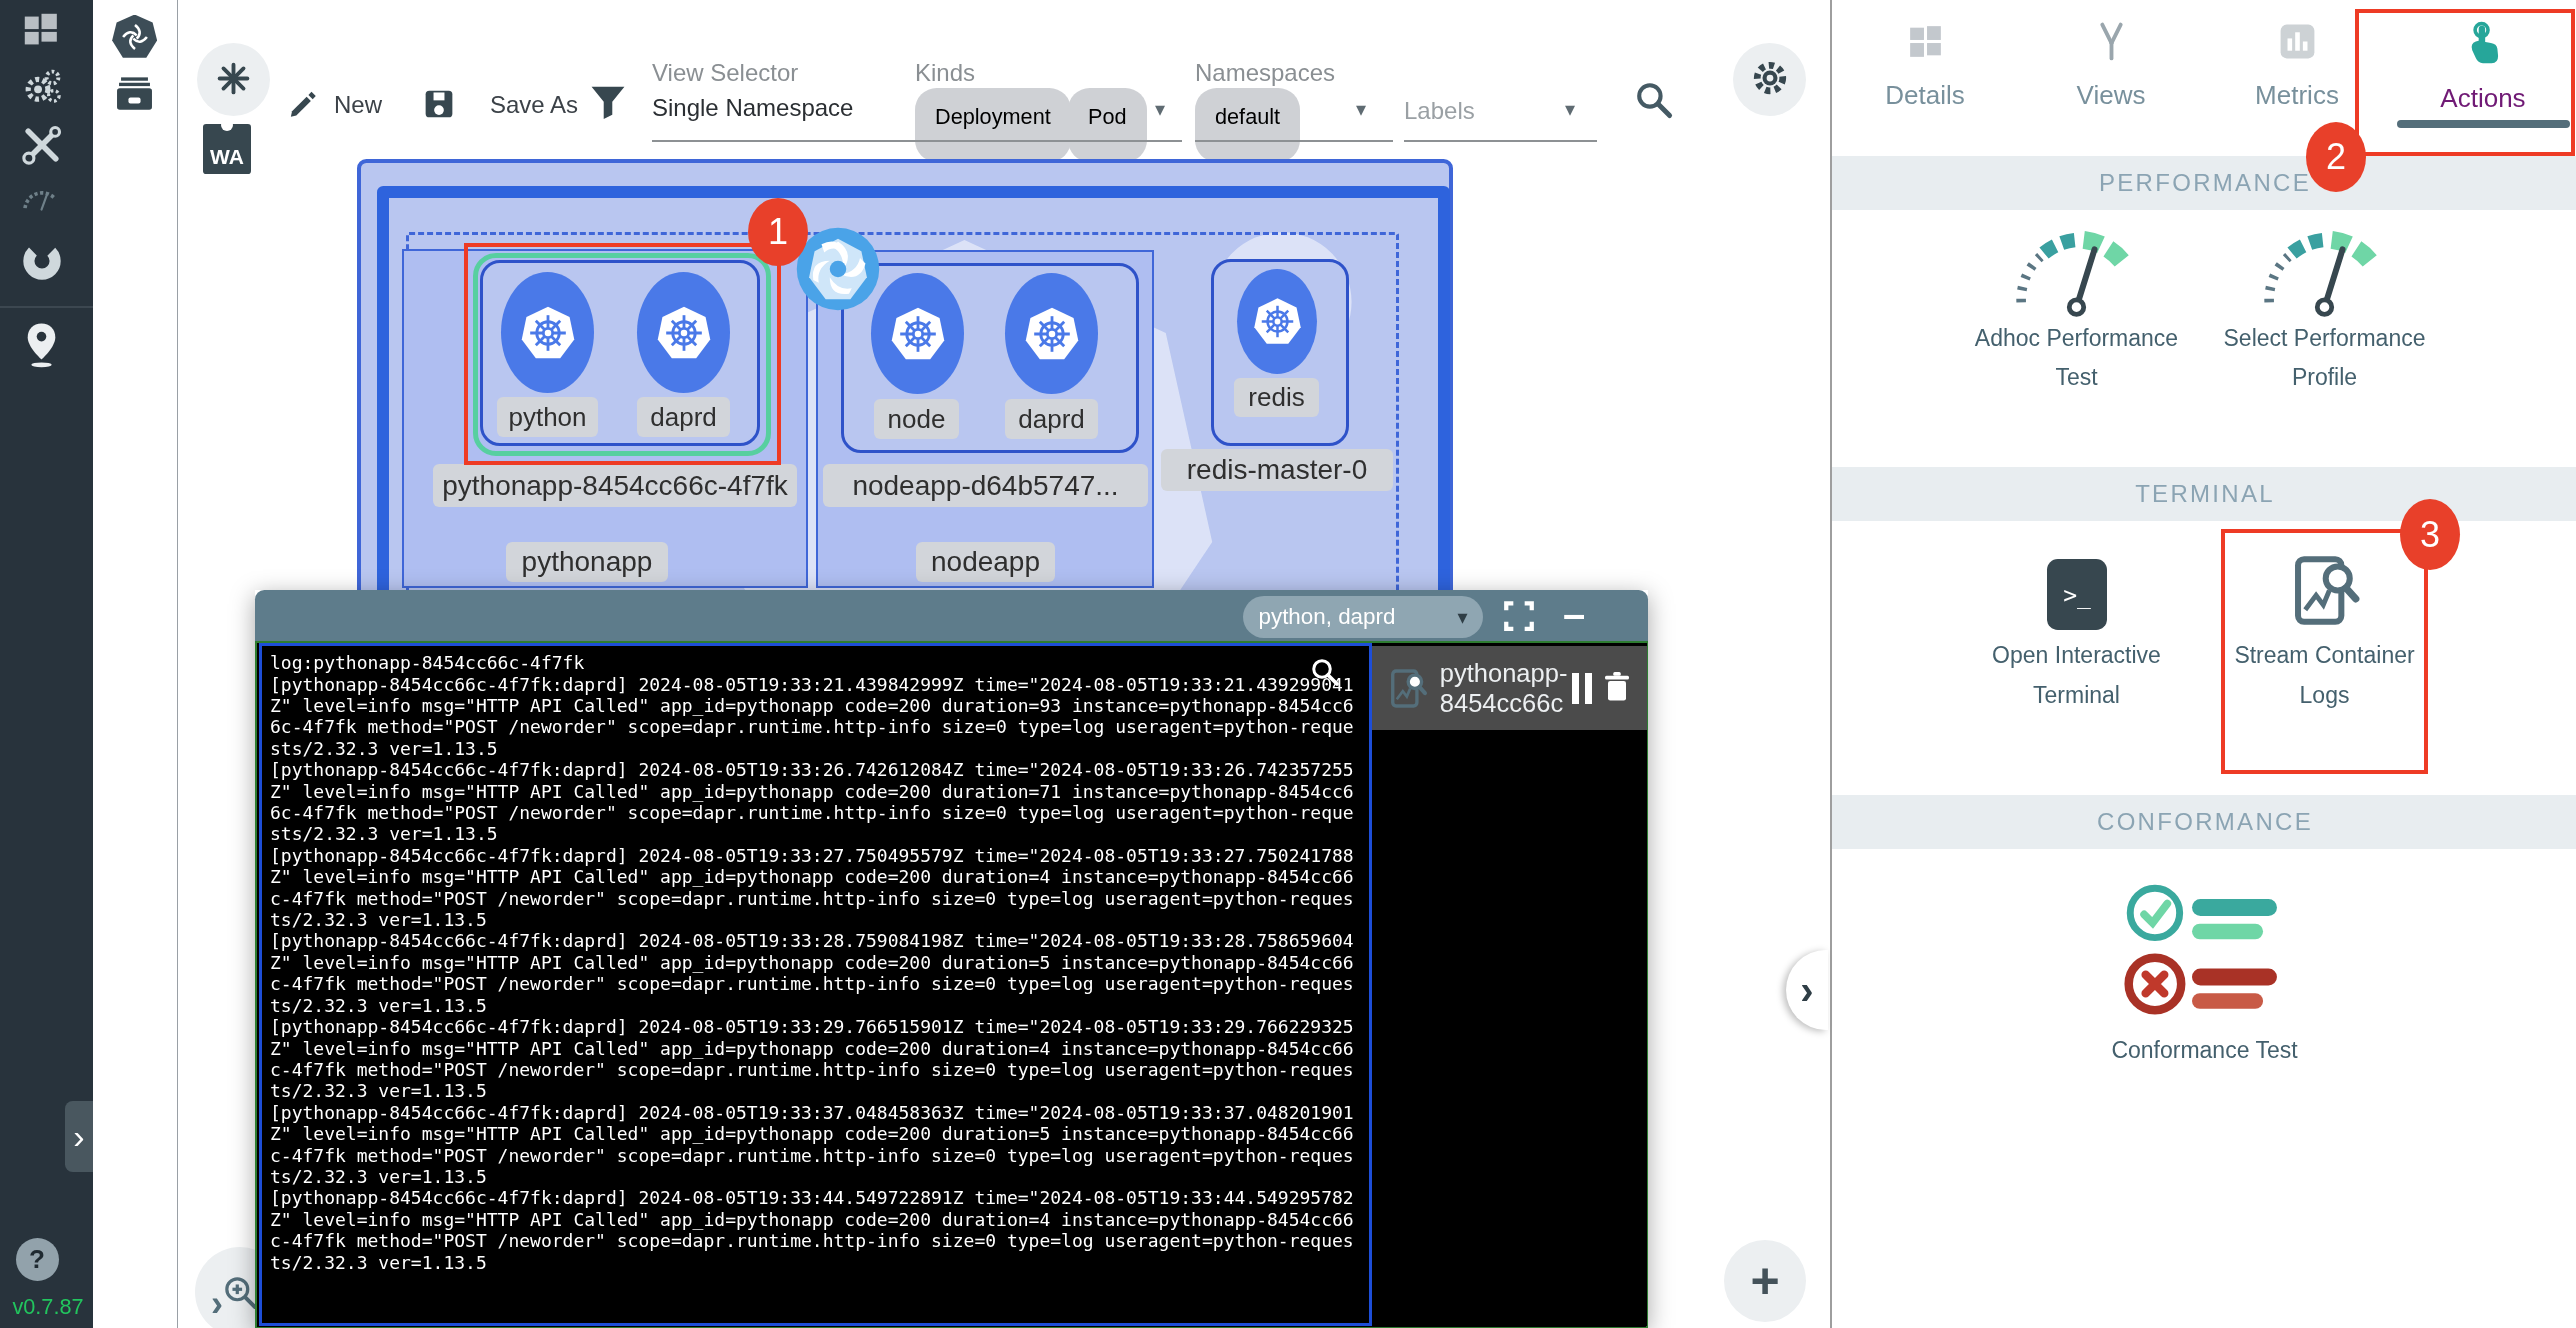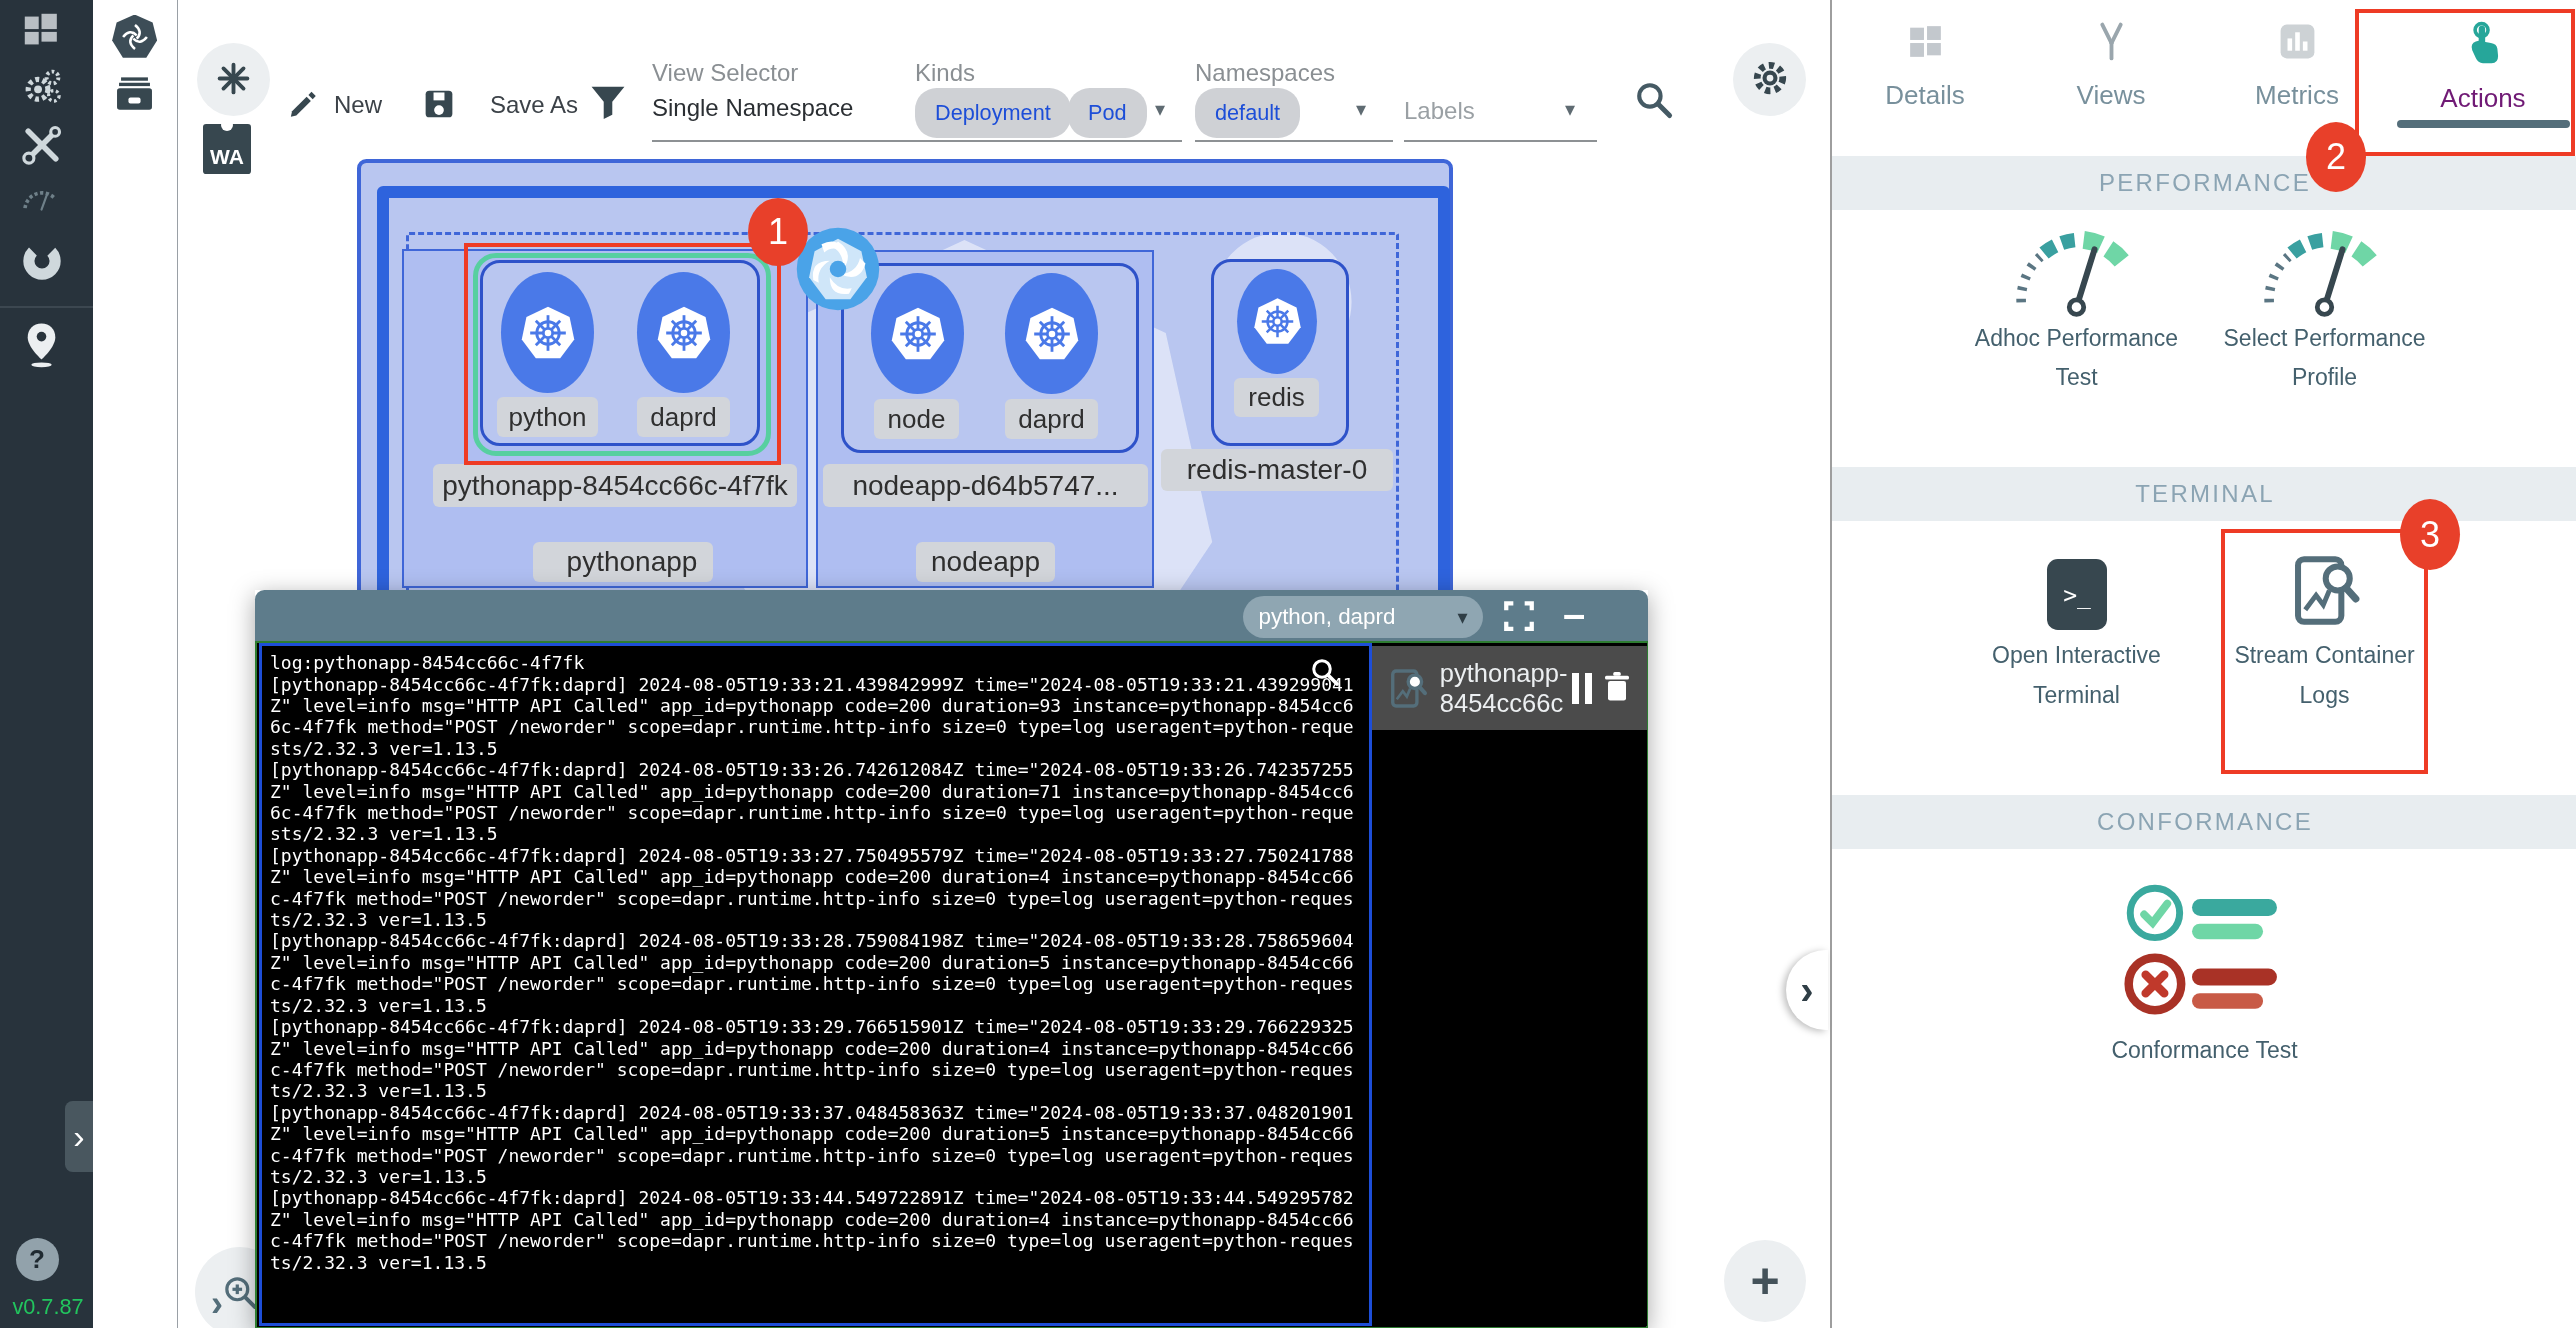--- a/index.html
+++ b/index.html
@@ -20,22 +20,22 @@
   .apprail-ic{left:18.6px;width:46px;height:46px;display:flex;align-items:center;justify-content:center;}
   #wa-badge{left:110px;top:124px;width:48px;height:50px;background:#37474f;border-radius:3.1px;
     display:flex;align-items:flex-end;justify-content:center;color:#fff;font-weight:bold;font-size:21px;padding-bottom:4.6px;box-sizing:border-box;}
   #wa-notch{left:128px;top:119px;width:12.4px;height:12.4px;background:#fff;border-radius:50%;}
   #apprail-chevron{left:118px;top:1283px;color:#546e7a;font-size:36px;font-weight:bold;}
 
   
   .tb-label{color:#8a8f93;font-size:24px;}
   .tb-value{color:#2b2f33;font-size:24px;}
   .tb-underline{height:2.3px;background:#8d9194;}
-  .chip{background:#cfd1d5;border-radius:21.7px;color:#1d4ed8;font-size:21.7px;display:inline-flex;
-    align-items:center;justify-content:center;padding:4px 20px;height:42px;}
+  .chip{background:#cfd1d5;border-radius:21.7px;color:#000000;font-size:21.7px;display:inline-flex;
+    justify-content:center;padding:16px 20px;height:42px;}
   .caret{color:#5f6b72;font-size:20px;}
   .caret::after{content:"▾";}
   .round-btn{border-radius:50%;background:#eceff1;display:flex;align-items:center;justify-content:center;}
   .tb-btn-label{color:#3c4248;font-size:24px;}
 
   
   #cluster{left:357px;top:159px;width:1088px;height:665px;background:#b9c6f0;border:4.6px solid #3f66d8;border-radius:9.3px;}
   #inner-rect{left:377px;top:186px;width:1049px;height:635px;border:12.4px solid #2e63dd;border-radius:6.2px;}
   #dashed-rect{left:406px;top:232px;width:987px;height:576px;border:3.9px dashed #3f66d8;border-radius:3.1px;}
   .group-box{background:#afbef1;border:2.3px solid #3f66d8;}
@@ -286,21 +286,21 @@
         <line x1="19" y1="19" x2="45" y2="45"></line>
             <line x1="45" y1="19" x2="19" y2="45"></line>
       </g>
       <circle cx="32" cy="32" r="5" fill="#ffffff" stroke="#4a79e8" stroke-width="3"></circle>
     </svg>
   </span>
   </div>
   <div class="abs node-chip ct-label" style="left:497px;top:397px;width:101px;height:40px;z-index:9;">python</div>
   <div class="abs node-chip ct-label" style="left:637px;top:397px;width:93px;height:40px;z-index:9;">daprd</div>
   <div class="abs node-chip pod-label" style="left:433px;top:464px;width:364px;height:43px;z-index:7;">pythonapp-8454cc66c-4f7fk</div>
-  <div class="abs node-chip grp-label" style="left:533px;top:542px;width:162px;height:40px;padding-left:18px;">pythonapp</div>
+  <div class="abs node-chip grp-label" style="left:506px;top:542px;width:162px;height:40px;">pythonapp</div>
 
   <div class="abs group-box" style="left:816px;top:250px;width:334px;height:334px;"></div>
   <div class="abs pod-box" style="left:841px;top:263px;width:292px;height:184px;"></div>
   <div class="abs k8s-ellipse" style="left:871px;top:273px;width:93px;height:121px;">
     <span class="k8s-logo" style="width:60px;height:60px;">
     <svg viewBox="0 0 64 64" style="width:100%;height:100%">
       <polygon points="32,4 55,15 60,39 45,59 19,59 4,39 9,15" fill="#ffffff"></polygon>
       <g stroke="#4a79e8" stroke-width="3" fill="none">
         <circle cx="32" cy="32" r="12"></circle>
         <line x1="32" y1="13" x2="32" y2="51"></line>

